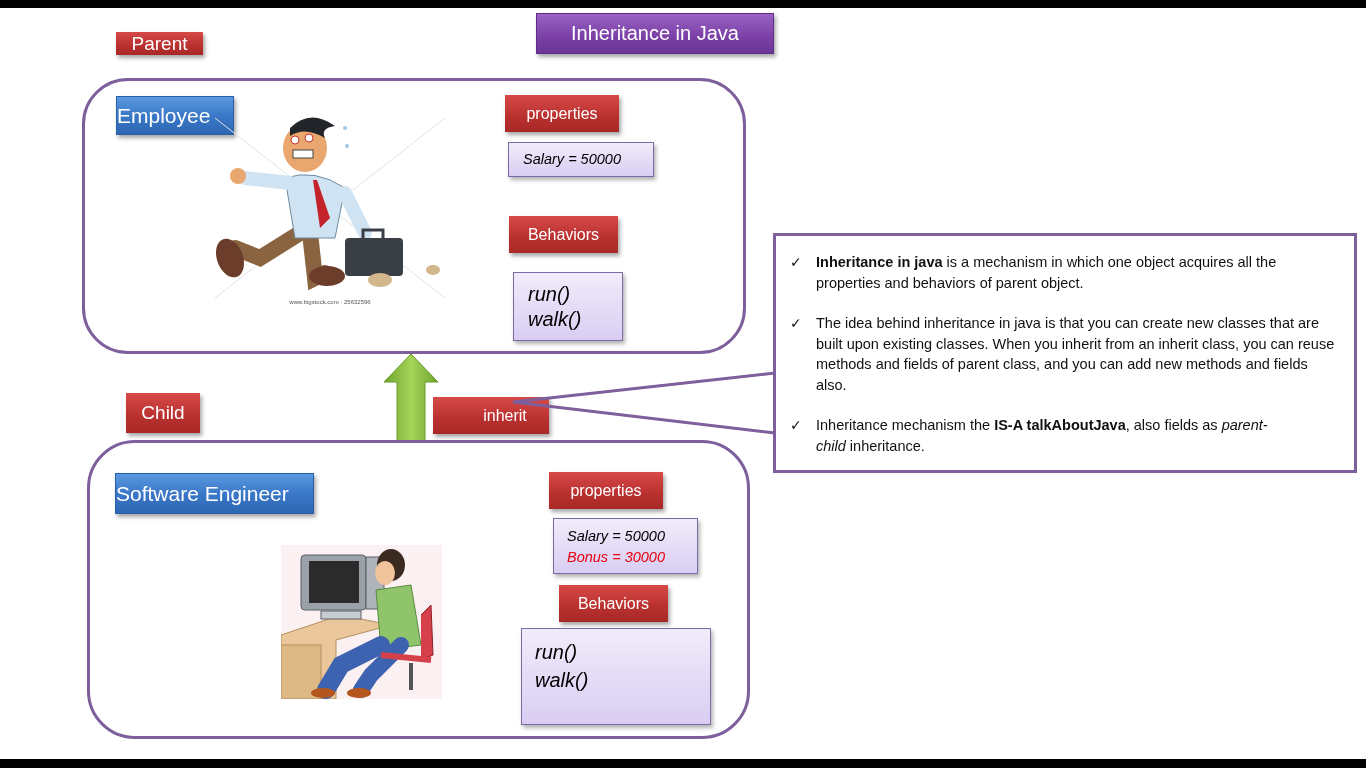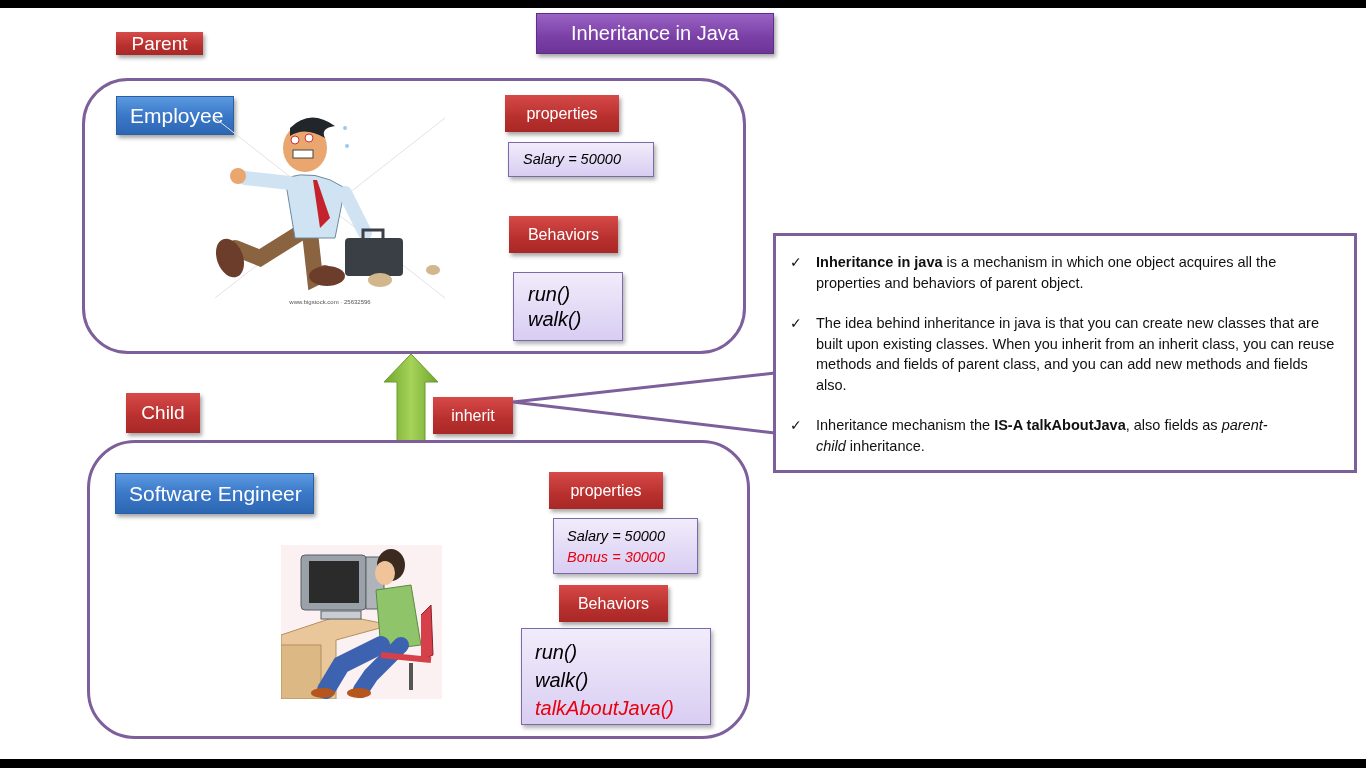--- a/index.html
+++ b/index.html
@@ -1,20 +1,20 @@
 <!DOCTYPE html>
 <html><head>
 <meta charset="utf-8">
 <style>
   html,body{margin:0;padding:0;}
   body{width:1366px;height:768px;position:relative;background:#ffffff;overflow:hidden;font-family:"Liberation Sans","DejaVu Sans",sans-serif;}
   .bar-top{position:absolute;left:0;top:0;width:1366px;height:8px;background:#000;}
   .bar-bottom{position:absolute;left:0;top:759px;width:1366px;height:9px;background:#000;}
   .red-label{position:absolute;background:linear-gradient(#d64a48,#b8302e 60%,#a82826);color:#fff;box-shadow:2px 3px 4px rgba(0,0,0,0.35);display:flex;align-items:center;justify-content:center;font-size:19px;}
-  .blue-label{position:absolute;background:linear-gradient(#5b9ae0,#3a78c8 50%,#2d67b3);color:#fff;box-shadow:2px 3px 4px rgba(0,0,0,0.35);display:flex;align-items:center;font-size:21px;padding-left:13px;box-sizing:border-box;border:1px solid #2a5fa8;}
+  .blue-label{position:absolute;background:linear-gradient(#5b9ae0,#3a78c8 50%,#2d67b3);color:#fff;box-shadow:2px 3px 4px rgba(0,0,0,0.35);display:flex;align-items:center;font-size:21px;box-sizing:border-box;border:1px solid #2a5fa8;}
   .purple-title{position:absolute;left:536px;top:13px;width:238px;height:41px;background:linear-gradient(#9a62c4,#7a3fa6 60%,#6d3598);color:#fff;font-size:20px;display:flex;align-items:center;justify-content:center;box-shadow:2px 3px 4px rgba(0,0,0,0.35);border:1px solid #5e2e86;box-sizing:border-box;}
   .lav-box{position:absolute;background:linear-gradient(#f1ecfb,#d9cdf2);border:1px solid #7a6aa8;box-shadow:2px 3px 4px rgba(0,0,0,0.3);box-sizing:border-box;color:#000;font-style:italic;}
   .panel{position:absolute;border:3px solid #7d5f9c;background:transparent;box-sizing:border-box;}
   .note{position:absolute;left:773px;top:233px;width:584px;height:240px;border:3px solid #7d5f9c;box-sizing:border-box;background:#fff;font-size:14.5px;color:#111;}
   .note ul{list-style:none;margin:0;padding:16px 14px 0 40px;}
   .note li{position:relative;line-height:20.5px;margin-bottom:20px;}
   .note li .chk{position:absolute;left:-26px;top:0;font-size:14px;}
   .red{color:#e8000e;}
   .illus{position:absolute;}
 </style>
@@ -77,21 +77,21 @@
   <defs>
     <linearGradient id="ag" x1="0" x2="1" y1="0" y2="0">
       <stop offset="0" stop-color="#6fa52b"></stop>
       <stop offset="0.5" stop-color="#a6d35a"></stop>
       <stop offset="1" stop-color="#6fa52b"></stop>
     </linearGradient>
   </defs>
   <path d="M29 2 L56 30 L43 30 L43 90 L15 90 L15 30 L2 30 Z" fill="url(#ag)" stroke="#6a9a2c" stroke-width="1"></path>
 </svg>
 
-<div class="red-label" style="left:433px;top:397px;width:80px;height:37px;font-size:16px;">inherit</div>
+<div class="red-label" style="left:433px;top:397px;width:88px;height:37px;font-size:16px;padding-left:28px;">inherit</div>
 
 <svg class="illus" style="left:510px;top:370px;" width="270" height="70" viewBox="0 0 270 70">
   <path d="M265 3 L3 32 L265 63" stroke="#7d5f9c" stroke-width="3" fill="none"></path>
 </svg>
 
 <div class="note">
   <ul>
     <li>
       <span class="chk">✓</span>
       <b>Inheritance in java</b><span> is a mechanism in which one object acquires all the properties and behaviors of parent object.</span>
@@ -140,16 +140,15 @@
 <div class="red-label" style="left:549px;top:472px;width:114px;height:37px;font-size:16px;">properties</div>
 <div class="lav-box" style="left:553px;top:518px;width:145px;height:56px;padding:7px 0 0 13px;font-size:14.5px;line-height:21px;">
   <div>Salary = 50000</div>
   <div class="red">Bonus = 30000</div>
 </div>
 
 <div class="red-label" style="left:559px;top:585px;width:109px;height:37px;font-size:16px;">Behaviors</div>
 <div class="lav-box" style="left:521px;top:628px;width:190px;height:97px;padding:9px 0 0 13px;font-size:20px;line-height:28px;">
   <div>run()</div>
   <div>walk()</div>
-  <div class="red">talkAboutJava()</div>
 </div>
 
 <div class="bar-bottom"></div>
 
 </body></html>

